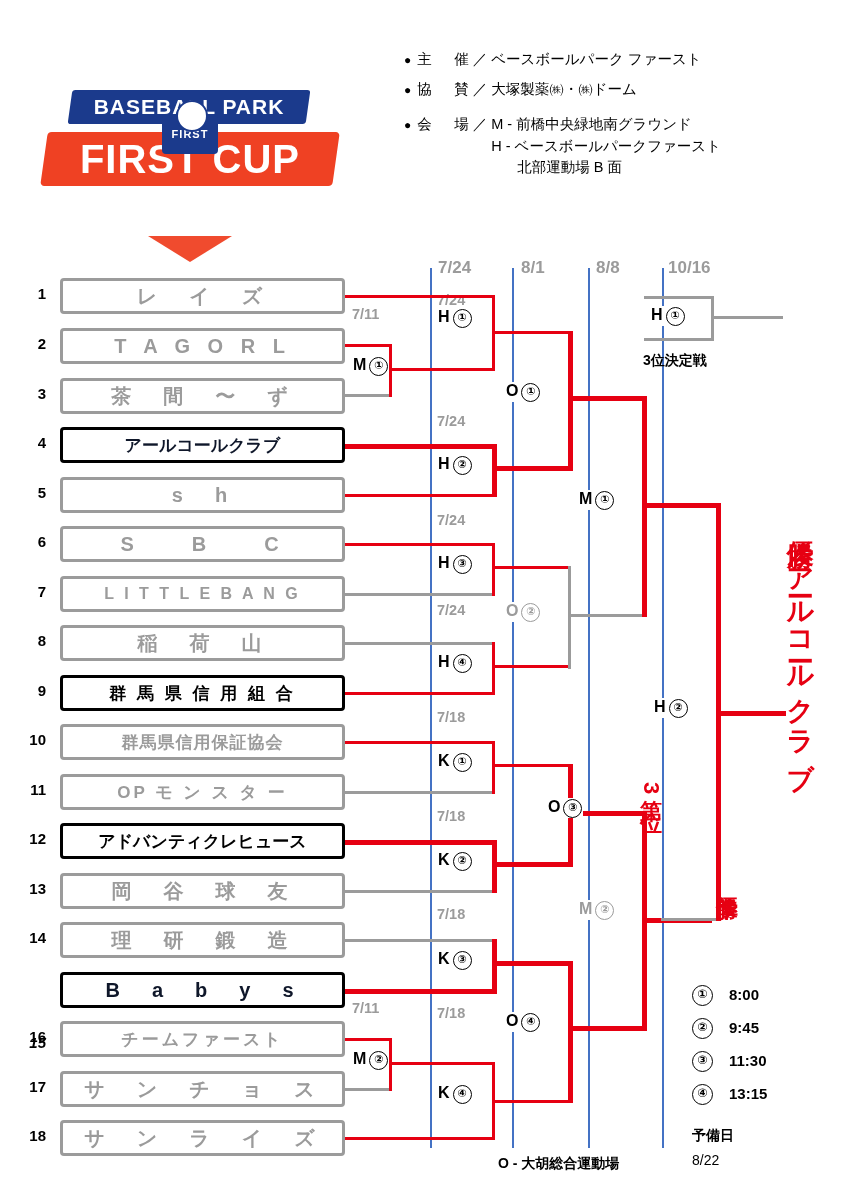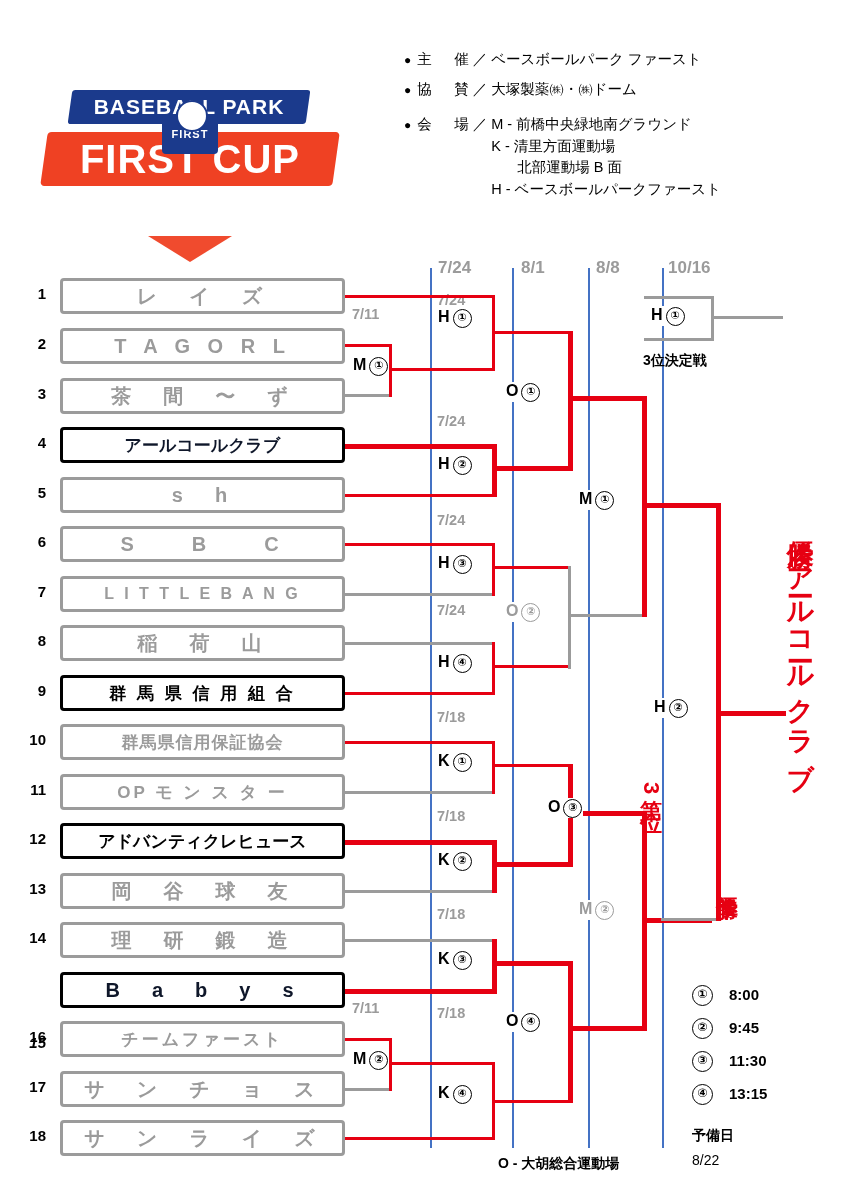--- a/index.html
+++ b/index.html
@@ -154,23 +154,22 @@
   <div class="hrow">
     <span class="bullet">●</span>
     <span class="hlabel">協　賛／</span>
     <span class="hval">大塚製薬㈱・㈱ドーム</span>
   </div>
   <div class="hrow" style="margin-top:18px;">
     <span class="bullet">●</span>
     <span class="hlabel">会　場／</span>
     <span class="hval">
       <div class="venue-line">M - 前橋中央緑地南グラウンド</div>
-      <div class="venue-line">K - 清里方面運動場</div>
+      <div class="venue-line">H - ベースボールパークファースト</div>
       <div class="venue-line indent">北部運動場 B 面</div>
-      <div class="venue-line">H - ベースボールパークファースト</div>
     </span>
   </div>
 </div>
 
 <div class="guide abs" style="left:430px;top:268px;height:880px;"></div>
 <div class="guide abs" style="left:512px;top:268px;height:880px;"></div>
 <div class="guide abs" style="left:588px;top:268px;height:880px;"></div>
 <div class="guide abs" style="left:662px;top:268px;height:880px;"></div>
 
 <div class="dcol" style="left:438px;top:258px;">7/24</div>

